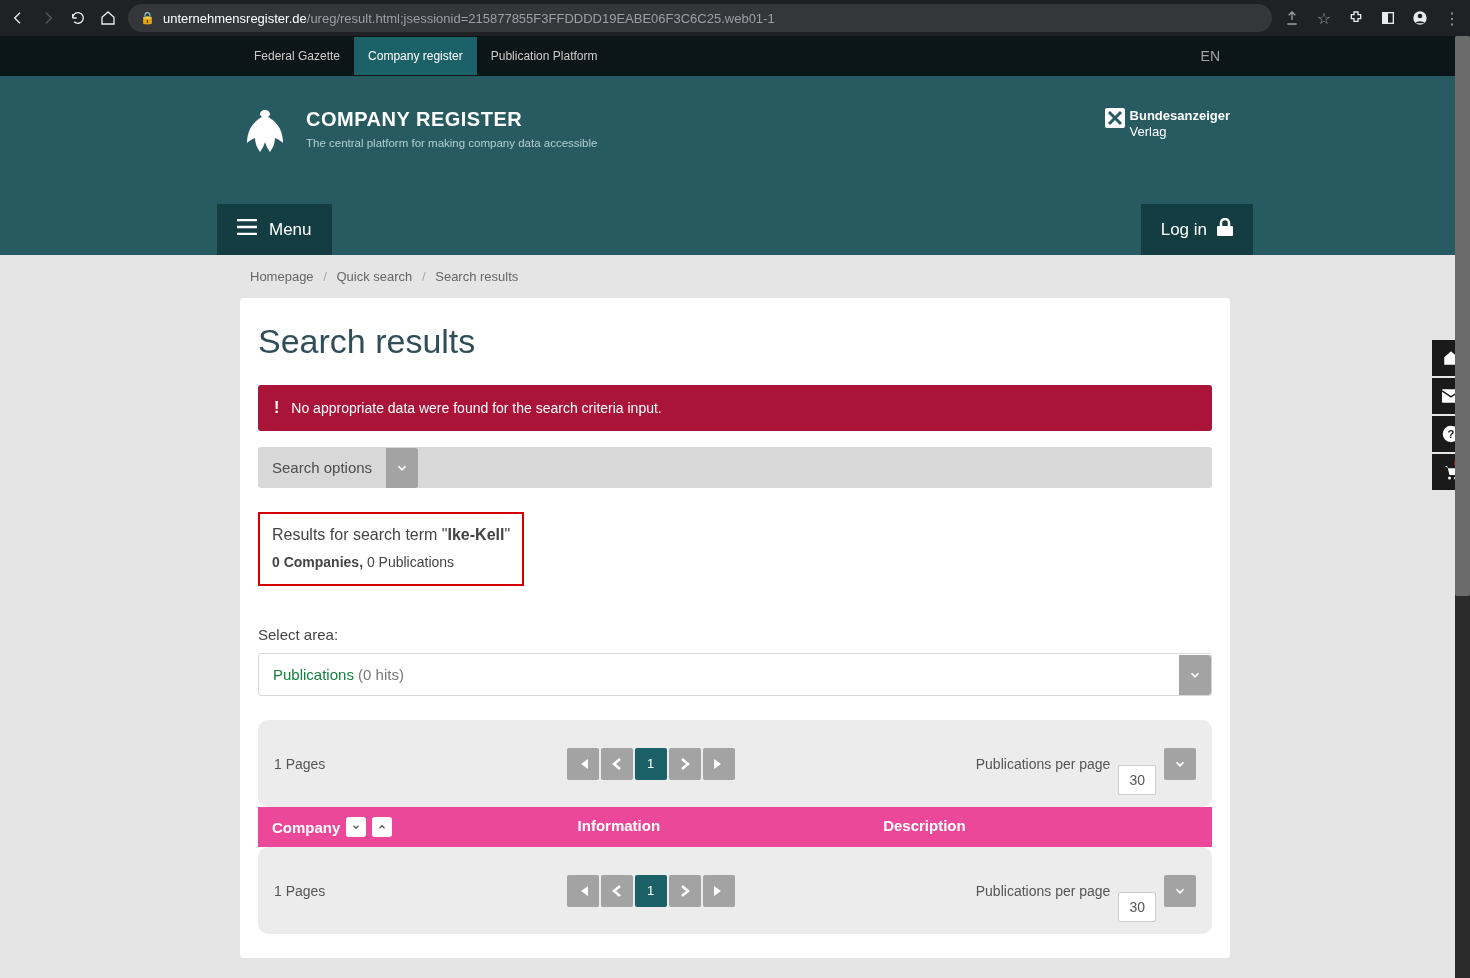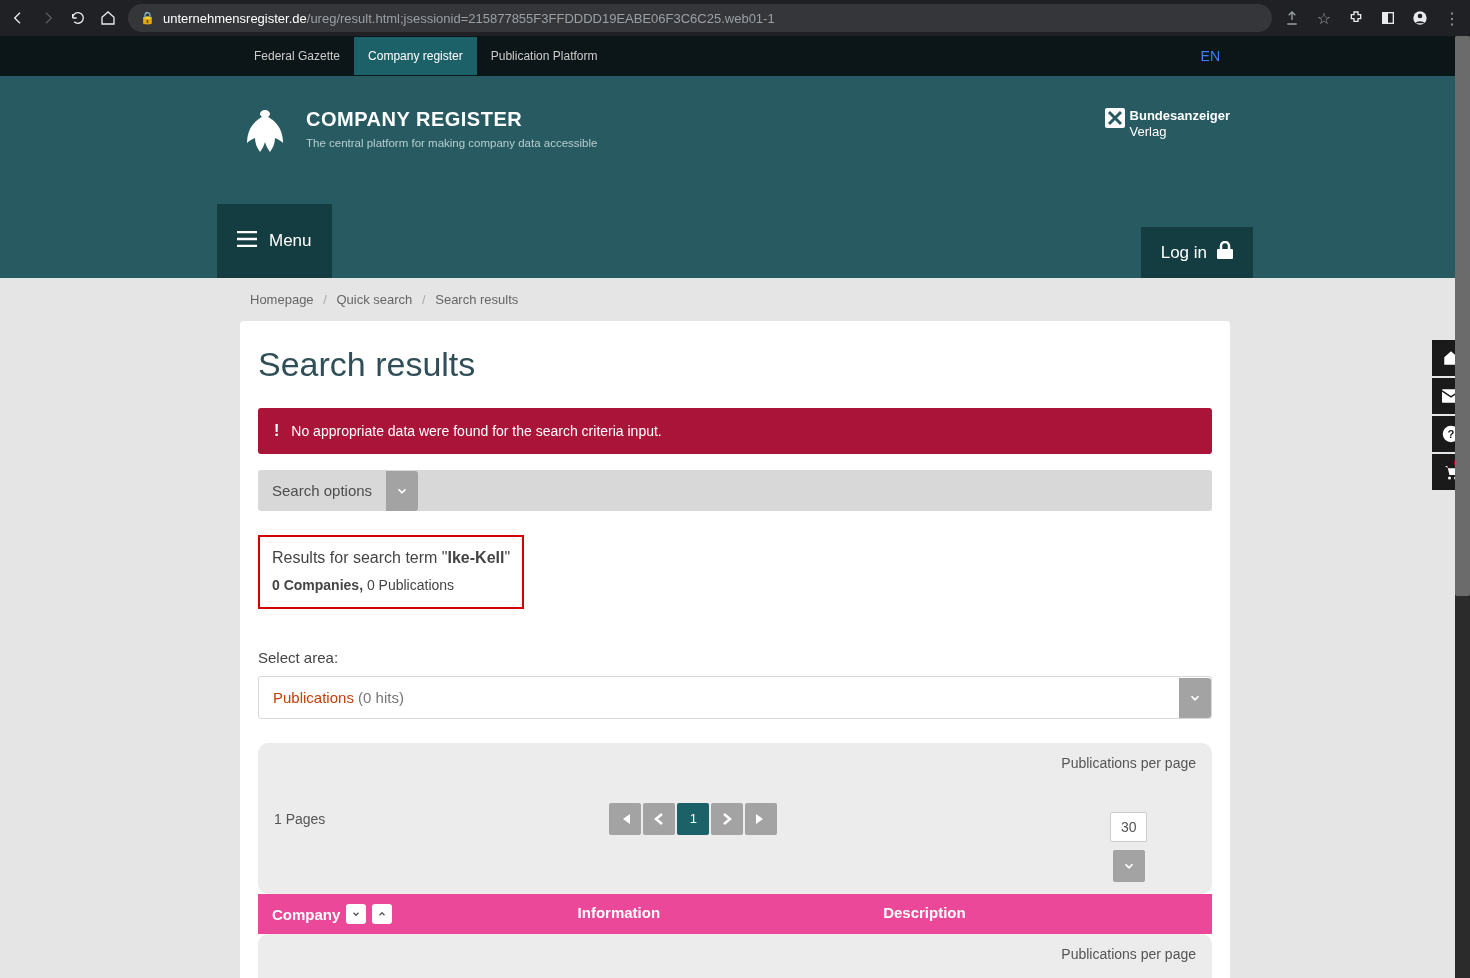--- a/index.html
+++ b/index.html
@@ -14,37 +14,37 @@
   .url-bar .domain { color: #fff; }
   .url-bar .path { color: #9aa0a6; }
   .chrome-right { display: flex; gap: 12px; color: #9aa0a6; align-items: center; }
 
   
   .topnav { background: #0c1618; height: 40px; display: flex; align-items: center; justify-content: center; }
   .topnav-inner { width: 990px; display: flex; align-items: center; justify-content: space-between; }
   .topnav-tabs { display: flex; }
   .topnav-tab { color: #ccc; font-size: 12px; padding: 12px 14px; cursor: pointer; }
   .topnav-tab.active { background: #1d6168; color: #fff; }
-  .lang { color: #3b82f6; font-size: 14px; padding-right: 10px; }
+  .lang { color: #a3a3a3; font-size: 14px; padding-right: 10px; }
 
   
   .header { background: #285b61; padding: 32px 0 0 0; }
   .header-inner { width: 990px; margin: 0 auto; display: flex; align-items: flex-start; justify-content: space-between; padding-bottom: 40px; }
   .logo-area { display: flex; gap: 16px; align-items: flex-start; }
   .eagle { width: 50px; height: 56px; color: #fff; }
   .logo-text .title { color: #fff; font-size: 20px; font-weight: 600; letter-spacing: 0.5px; }
   .logo-text .sub { color: #b5cdd0; font-size: 11.5px; line-height: 1.4; margin-top: 4px; }
   .bv-logo { color: #fff; display: flex; gap: 5px; align-items: flex-start; }
   .bv-logo .icon { font-size: 18px; }
   .bv-logo .txt { font-size: 13px; line-height: 1.2; }
 
   
   .menubar { width: 1036px; margin: 0 auto; display: flex; justify-content: space-between; }
   .menu-btn, .login-btn { background: #143d41; color: #fff; padding: 14px 20px; font-size: 17px; display: flex; align-items: center; gap: 12px; cursor: pointer; }
-  .login-btn { gap: 10px; margin-top: 23px; }
+  .login-btn { gap: 10px; }
 
   
   .breadcrumb { width: 990px; margin: 0 auto; padding: 14px 10px; font-size: 13px; color: #666; }
   .breadcrumb a { color: #666; text-decoration: none; }
   .breadcrumb .sep { margin: 0 6px; color: #aaa; }
 
   
   .card { width: 990px; margin: 0 auto 40px; background: #fff; border-radius: 4px; padding: 24px 18px; }
   .card h1 { color: #2f4e58; font-size: 34px; font-weight: 400; margin-bottom: 24px; }
 
@@ -57,30 +57,30 @@
 
   .highlight-box { border: 2px solid #d40000; padding: 12px 12px 14px; margin-bottom: 20px; display: inline-block; min-width: 248px; }
   .results-term { color: #444; font-size: 16px; margin-bottom: 10px; }
   .results-term .term { font-weight: 700; }
   .results-counts { color: #444; font-size: 14px; }
   .results-counts .strong { font-weight: 700; }
 
   .select-area-label { color: #444; font-size: 15px; margin-bottom: 10px; margin-top: 20px; }
   .area-select { border: 1px solid #d8d8d8; border-radius: 3px; display: flex; align-items: center; justify-content: space-between; cursor: pointer; margin-bottom: 24px; }
   .area-select .label { padding: 12px 14px; font-size: 15px; }
-  .area-select .label .main { color: #c2410c; font-weight:500; }
+  .area-select .label .main { color: #15803d; font-weight:500; }
   .area-select .label .hits { color: #777; }
   .area-select .chev { background: #a3a3a3; color: #fff; width: 32px; height: 40px; display:flex; align-items:center; justify-content:center; border-radius: 0 3px 3px 0; }
 
   .pager-bar { background: #ececec; padding: 12px 16px; display:flex; align-items:center; justify-content:space-between;border-radius:10px; }
   .pages-txt { color: #555; font-size: 14px; }
   .pager { display:flex; gap: 2px; }
   .pager .pbtn { width: 32px; height: 32px; background: #a3a3a3; color:#fff; display:flex; align-items:center; justify-content:center; border-radius:2px; cursor:pointer; font-size:13px; }
   .pager .pbtn.active { background: #1d6168; }
-  .ppp { display:flex; gap:8px; align-items:center; font-size:14px; color:#555;flex-direction:column; }
+  .ppp { display:flex; gap:8px; align-items:center; font-size:14px; color:#555; }
   .ppp .sel { background:#fff; border:1px solid #ccc; padding:6px 10px; border-radius:2px; display:flex; align-items:center;margin-top:33px; }
   .ppp .chev { background:#a3a3a3; color:#fff; width:32px; height:32px; display:flex;align-items:center;justify-content:center; border-radius:2px; cursor:pointer; }
 
   .table-head { background: #ec4899; color:#fff; display:flex; padding: 10px 14px; font-size:15px; font-weight:600; }
   .table-head .col1 { width: 33%; display:flex; align-items:center; gap:6px; }
   .table-head .col2 { width: 33%; }
   .table-head .col3 { width: 34%; }
   .sortbtn { background:#fff; color:#555; width:20px; height:20px; border-radius:3px; display:inline-flex; align-items:center; justify-content:center; font-size:11px; }
 
   

